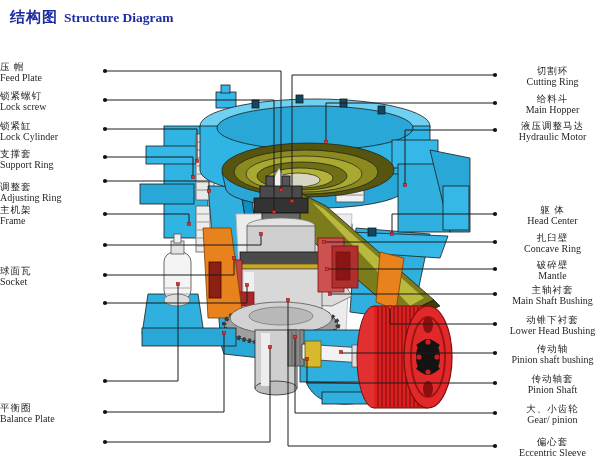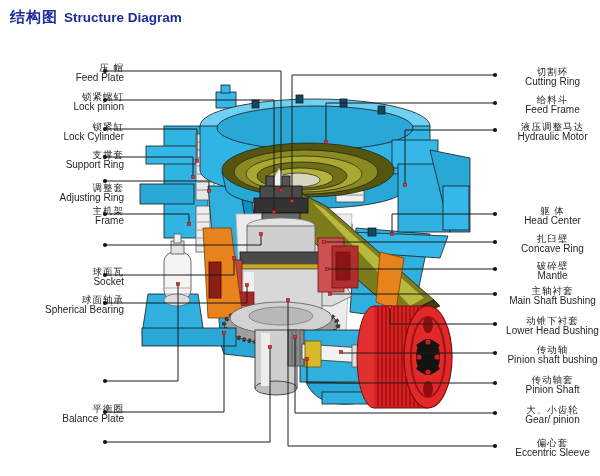--- a/index.html
+++ b/index.html
@@ -1,25 +1,25 @@
 <!DOCTYPE html>
 <html><head>
 <meta charset="utf-8">
 <style>
   html,body{margin:0;padding:0;background:#fff;}
   .canvas{position:relative;width:600px;height:476px;background:#ffffff;overflow:hidden;
-          font-family:Liberation Sans, sans-serif;}
+          font-family:Liberation Serif, serif;}
   .title{position:absolute;left:10px;top:8px;color:#1c2c9e;white-space:nowrap;}
   .title .zh{font-size:15px;font-weight:bold;letter-spacing:1px;}
   .title .en{font-size:13.5px;font-weight:bold;margin-left:6px;}
   .diagram-svg{position:absolute;left:0;top:0;}
   .lbl{position:absolute;line-height:11px;}
   .lbl .zh{font-size:9.5px;color:#1d1d1d;letter-spacing:1px;white-space:nowrap;}
   .lbl .en{font-size:10px;color:#262626;line-height:10px;white-space:nowrap;}
-  .lbl.left{left:0;width:100px;text-align:right;margin-left:24px;}
+  .lbl.left{left:0;width:100px;text-align:left;}
   .lbl.right{left:505px;width:95px;text-align:center;}
 </style>
 </head>
 <body>
 
 <div class="canvas">
 
   <div class="title">
     <span class="zh">结构图</span><span class="en">Structure Diagram</span>
   </div>
@@ -290,21 +290,21 @@
         <rect x="286.4" y="298.4" width="3.2" height="3.2"></rect>
     </g>
   </svg>
 
   <div class="lbl left" style="top:62px">
       <div class="zh">压  帽</div>
       <div class="en">Feed Plate</div>
     </div>
   <div class="lbl left" style="top:91px">
       <div class="zh">锁紧螺钉</div>
-      <div class="en">Lock pinion</div>
+      <div class="en">Lock screw</div>
     </div>
   <div class="lbl left" style="top:121px">
       <div class="zh">锁紧缸</div>
       <div class="en">Lock Cylinder</div>
     </div>
   <div class="lbl left" style="top:149px">
       <div class="zh">支撑套</div>
       <div class="en">Support Ring</div>
     </div>
   <div class="lbl left" style="top:182px">
@@ -312,36 +312,32 @@
       <div class="en">Adjusting Ring</div>
     </div>
   <div class="lbl left" style="top:205px">
       <div class="zh">主机架</div>
       <div class="en">Frame</div>
     </div>
   <div class="lbl left" style="top:266px">
       <div class="zh">球面瓦</div>
       <div class="en">Socket</div>
     </div>
-  <div class="lbl left" style="top:294px">
-      <div class="zh">球面轴承</div>
-      <div class="en">Spherical Bearing</div>
-    </div>
   <div class="lbl left" style="top:403px">
       <div class="zh">平衡圈</div>
       <div class="en">Balance Plate</div>
     </div>
 
   <div class="lbl right" style="top:66px">
       <div class="zh">切割环</div>
       <div class="en">Cutting Ring</div>
     </div>
   <div class="lbl right" style="top:94px">
       <div class="zh">给料斗</div>
-      <div class="en">Feed Frame</div>
+      <div class="en">Main Hopper</div>
     </div>
   <div class="lbl right" style="top:121px">
       <div class="zh">液压调整马达</div>
       <div class="en">Hydraulic Motor</div>
     </div>
   <div class="lbl right" style="top:205px">
       <div class="zh">躯  体</div>
       <div class="en">Head Center</div>
     </div>
   <div class="lbl right" style="top:233px">

